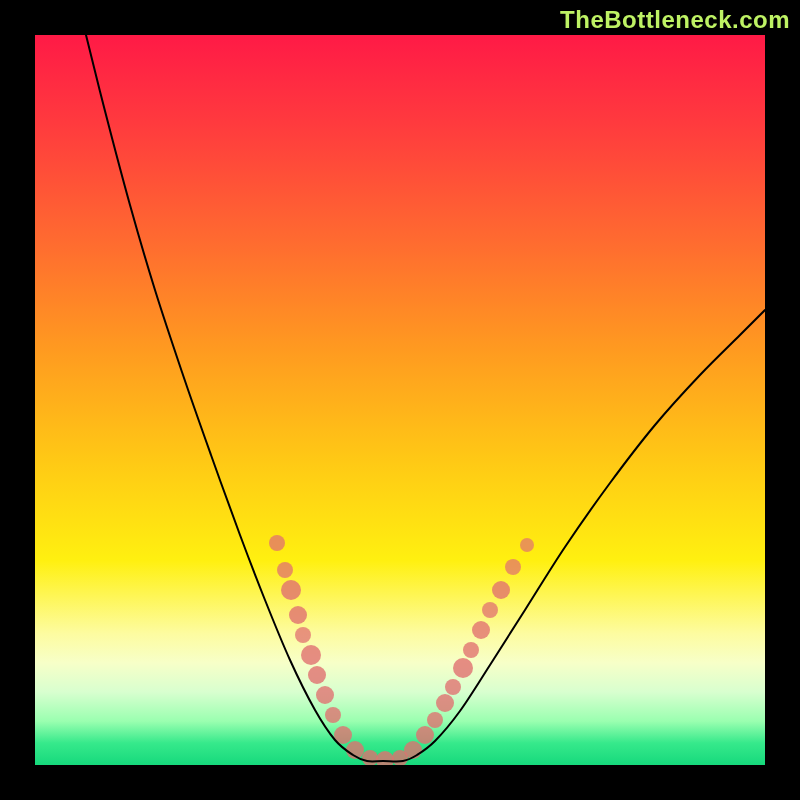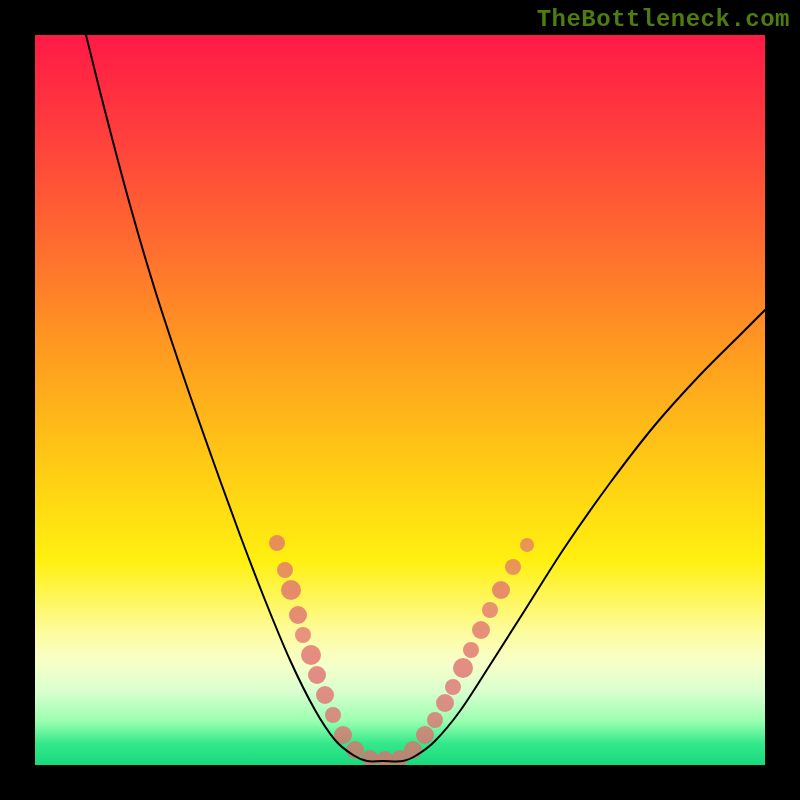--- a/index.html
+++ b/index.html
@@ -14,26 +14,25 @@
   .frame {
     position: relative;
     width: 800px;
     height: 800px;
     background: #000;
   }
   .watermark {
     position: absolute;
     top: 6px;
     right: 10px;
-    color: #4d7c0f;
+    color: #bef264;
     font-size: 24px;
     font-weight: 600;
     letter-spacing: 0.5px;
     z-index: 10;
-    font-family: Liberation Mono, monospace;
   }
   .plot-area {
     position: absolute;
     left: 35px;
     top: 35px;
     width: 730px;
     height: 730px;
     overflow: hidden;
   }
   .gradient {

